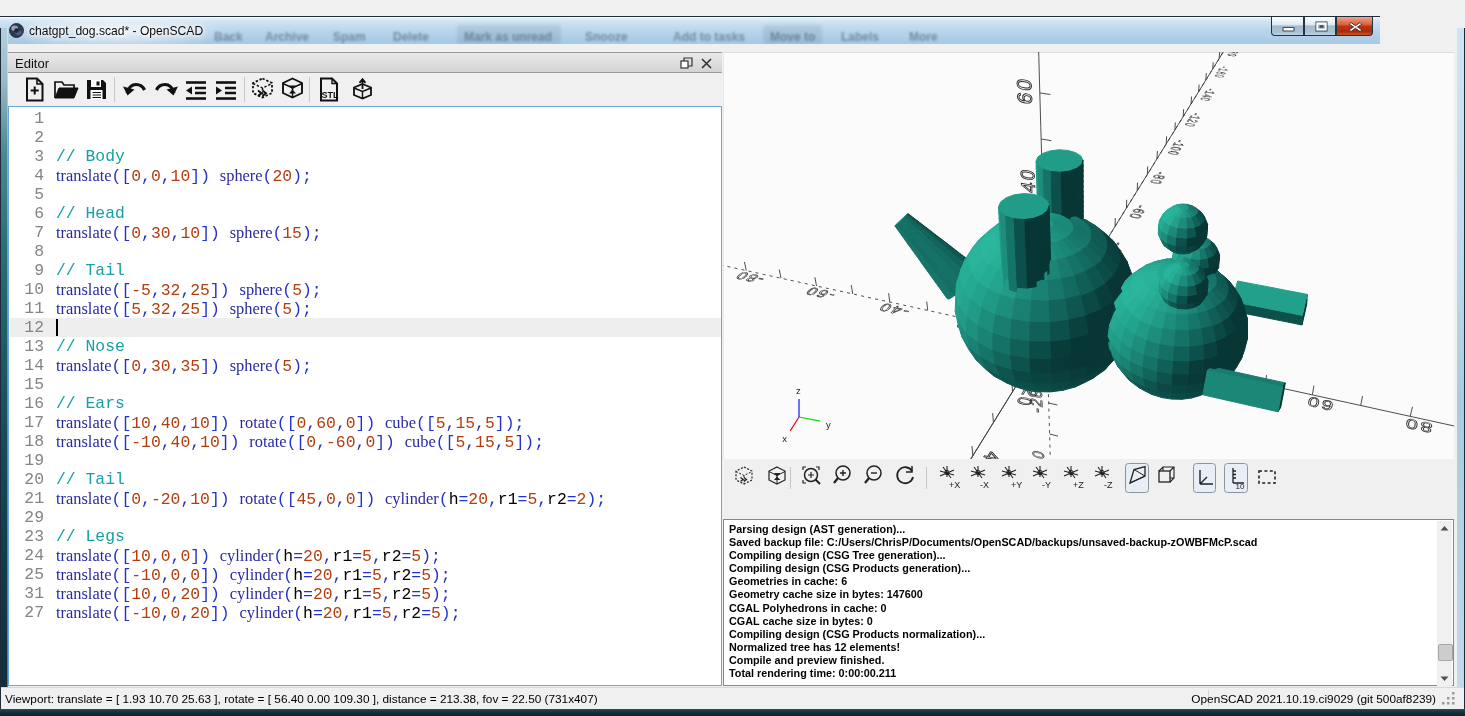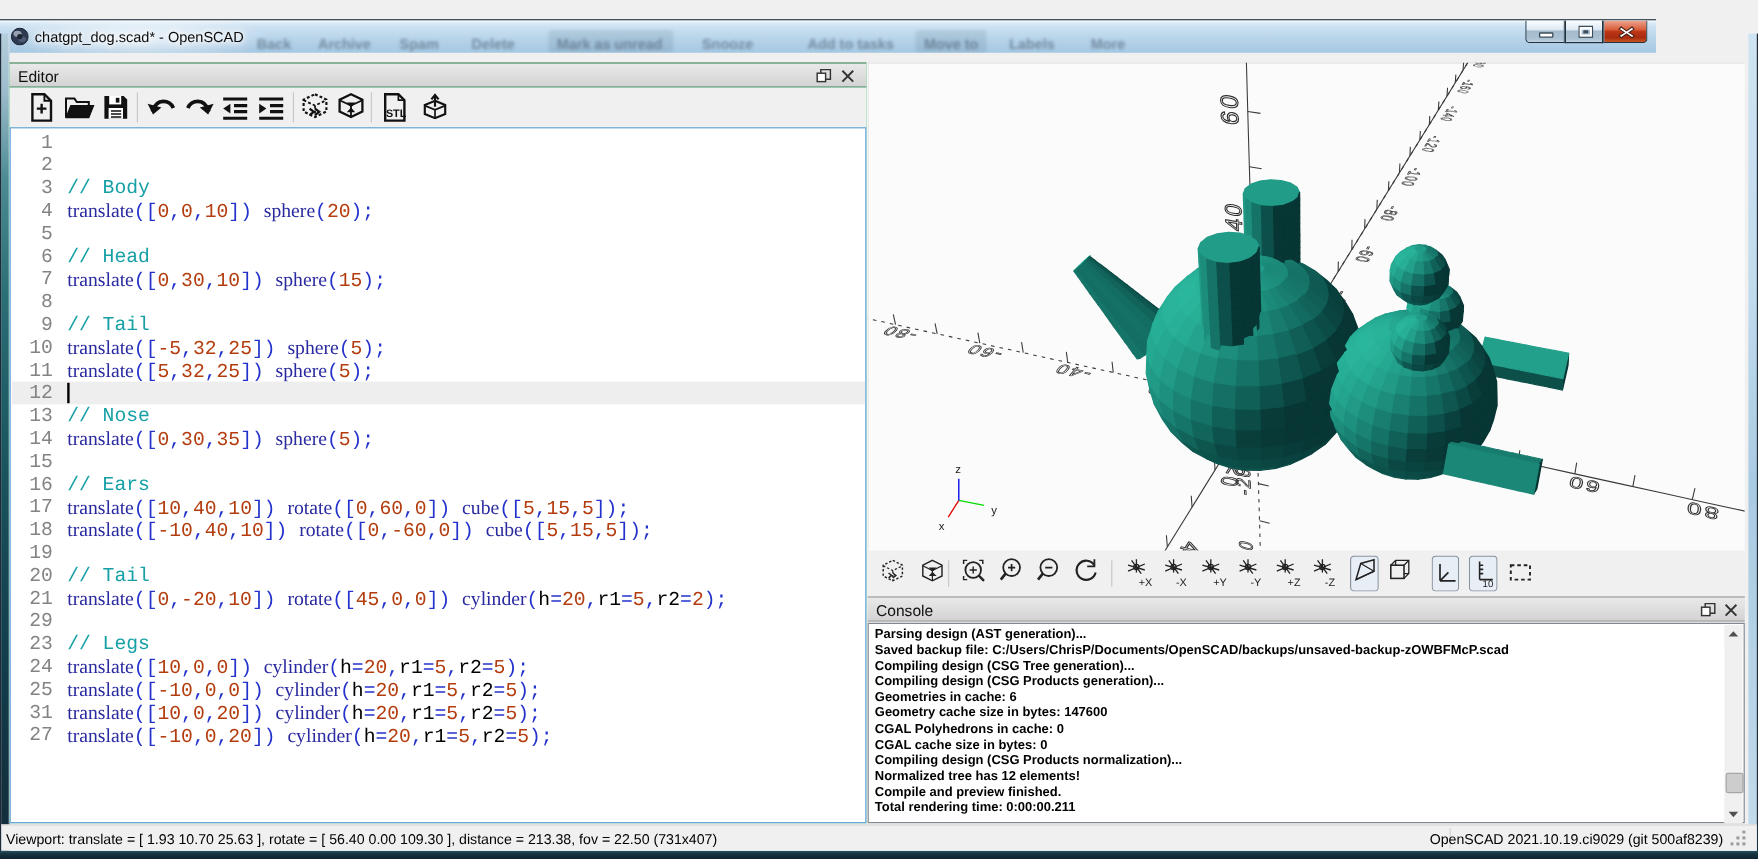--- a/index.html
+++ b/index.html
@@ -1427,30 +1427,20 @@
         <path d="M9 20 V5 M9 20 H20 M9 8 H12 M9 11.5 H12 M9 15 H12" stroke="#222" stroke-width="1.3" fill="none"></path>
         <text x="11.5" y="26" font-family="Liberation Sans" font-size="8" fill="#222">10</text>
       </svg>
 <svg style="left:531px;top:4px" width="28" height="30" viewBox="0 0 28 30">
         <rect x="5" y="8" width="16" height="12" stroke="#222" fill="none" stroke-width="1.6" stroke-dasharray="3,2.4"></rect>
       </svg>
 <div style="position:absolute;left:67px;top:8px;width:1px;height:22px;background:#c8c8c8"></div>
 <div style="position:absolute;left:203px;top:8px;width:1px;height:22px;background:#c8c8c8"></div>
     </div>
 <div id="console">
-  <div class="docktitle" style="top:0">
-        <span class="t">Console</span>
-        <svg class="dockbtn" style="right:23px" viewBox="0 0 15 15">
-          <rect x="2" y="5" width="7" height="7" fill="#fff" stroke="#333" stroke-width="1.2"></rect>
-          <path d="M5 5 L5 2 L13 2 L13 10 L9 10" fill="none" stroke="#333" stroke-width="1.2"></path>
-        </svg>
-        <svg class="dockbtn" style="right:4px" viewBox="0 0 15 15">
-          <path d="M3 3 L12 12 M12 3 L3 12" stroke="#333" stroke-width="1.6"></path>
-        </svg>
-      </div>
   <div id="conbody">
     <div id="conlines">Parsing design (AST generation)...
 Saved backup file: C:/Users/ChrisP/Documents/OpenSCAD/backups/unsaved-backup-zOWBFMcP.scad
 Compiling design (CSG Tree generation)...
 Compiling design (CSG Products generation)...
 Geometries in cache: 6
 Geometry cache size in bytes: 147600
 CGAL Polyhedrons in cache: 0
 CGAL cache size in bytes: 0
 Compiling design (CSG Products normalization)...

